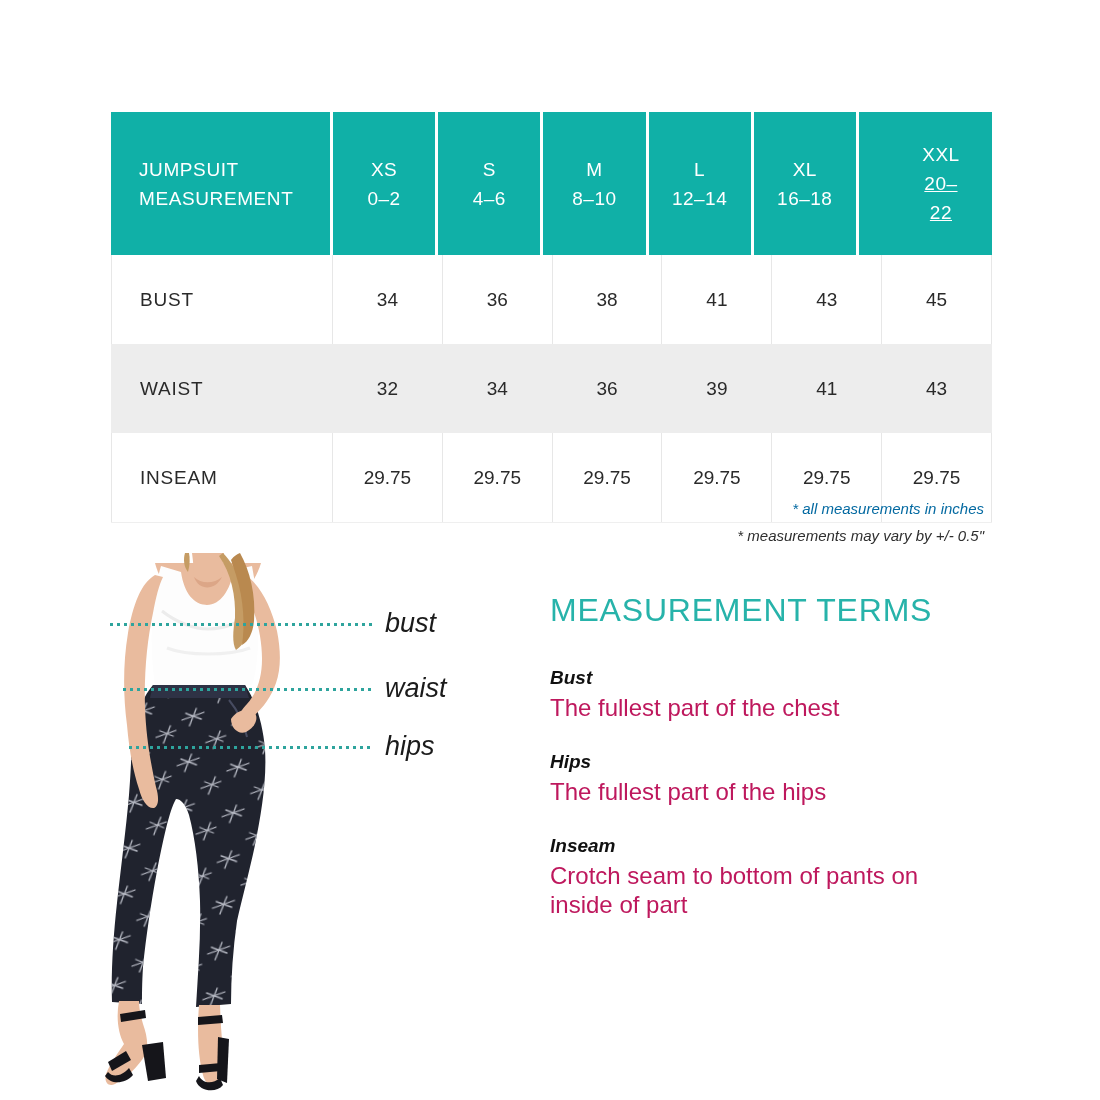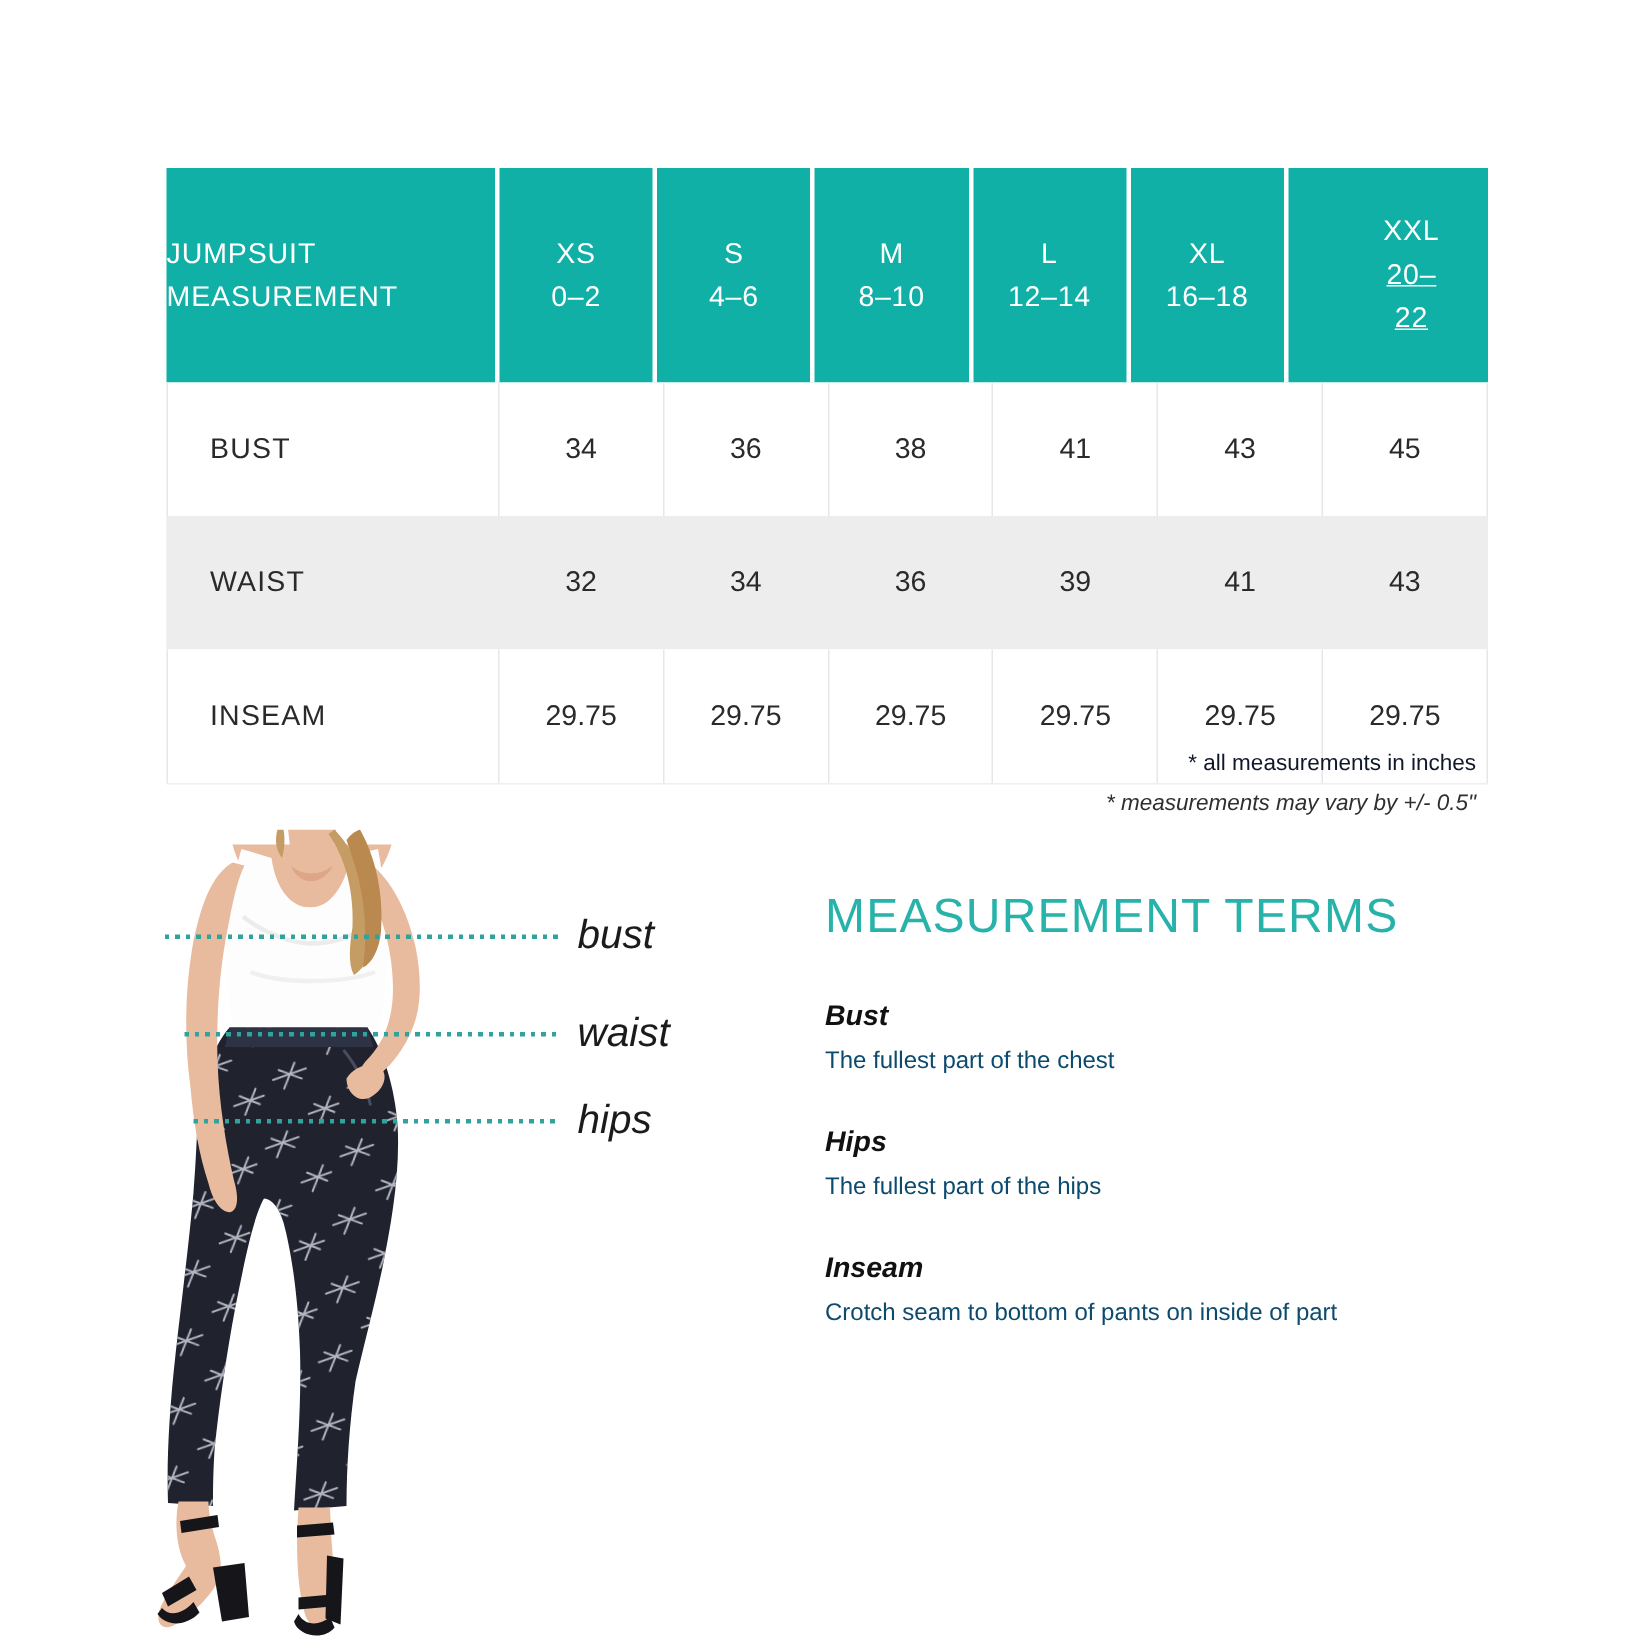--- a/index.html
+++ b/index.html
@@ -11,21 +11,21 @@
     overflow: hidden;
     font-family: "Liberation Sans", sans-serif;
     color: #2a2a2a;
   }
   .page { position: relative; width: 1100px; height: 1100px; background: #fff; }
 
   
   .size-table { position: absolute; left: 111px; top: 112px; width: 881px; }
   .thead { display: flex; height: 143px; background: #10b0a7; }
   .th-label {
-    width: 222px; box-sizing: border-box; padding-right: 20px;
+    width: 222px; box-sizing: border-box; padding-left: 28px; padding-right: 20px;
     display: flex; flex-direction: column; justify-content: center;
     color: #fff; font-size: 19px; line-height: 29px; letter-spacing: 0.6px;
     border-right: 3px solid #fff;
   }
   .th-size {
     flex: 1; display: flex; flex-direction: column; justify-content: center; align-items: center;
     color: #fff; font-size: 19px; line-height: 29px; letter-spacing: 0.5px;
     border-right: 3px solid #fff; text-align: center;
   }
   .th-size:last-child { border-right: none; margin-left: 31px; }
@@ -42,21 +42,21 @@
     border-right: 1px solid #e7e7e7;
   }
   .td {
     flex: 1; display: flex; align-items: center; justify-content: center;
     font-size: 19px; border-right: 1px solid #e7e7e7;
   }
   .td:last-child { border-right: none; }
   .tr.alt .td, .tr.alt .td-label { border-right-color: transparent; }
   .note-units {
     position: absolute; right: 8px; top: 388px;
-    font-size: 15px; color: #0f172a;
+    font-style: italic; font-size: 15px; color: #0369a1;
   }
   .note-variance {
     position: absolute; right: 8px; top: 415px;
     font-style: italic; font-size: 15px; color: #2f2f2f;
   }
 
   
   .model-wrap { position: absolute; left: 95px; top: 553px; width: 230px; height: 547px; }
   .dotted-line {
     position: absolute; height: 3px; z-index: 5;
@@ -70,21 +70,21 @@
   }
   .label-bust  { left: 385px; top: 608px; }
   .label-waist { left: 385px; top: 673px; }
   .label-hips  { left: 385px; top: 731px; }
 
   
   .terms { position: absolute; left: 550px; top: 592px; width: 432px; }
   .terms-title { color: #27b3aa; font-size: 32px; letter-spacing: 0.8px; margin: 0 0 38px 0; font-weight: normal; }
   .term-block { margin-bottom: 29px; }
   .term-name { font-weight: bold; font-style: italic; font-size: 19px; color: #111; margin-bottom: 4px; }
-  .term-def { font-size: 16px; line-height: 29px; color: #0c4a6e; }
+  .term-def { font-size: 24px; line-height: 29px; color: #be185d; }
 </style>
 </head>
 <body>
 
 <div class="page">
 
   <div class="size-table">
     <div class="thead">
       <div class="th-label">JUMPSUIT MEASUREMENT</div>
       <div class="th-size">

